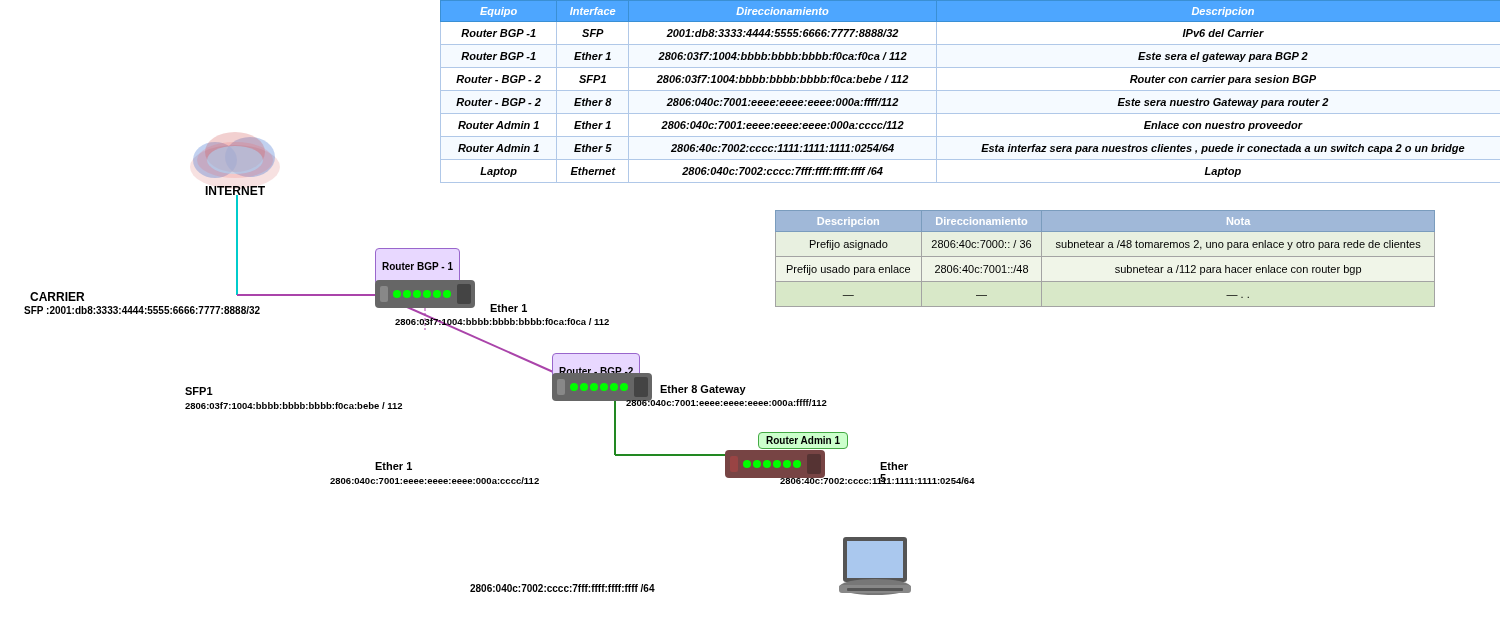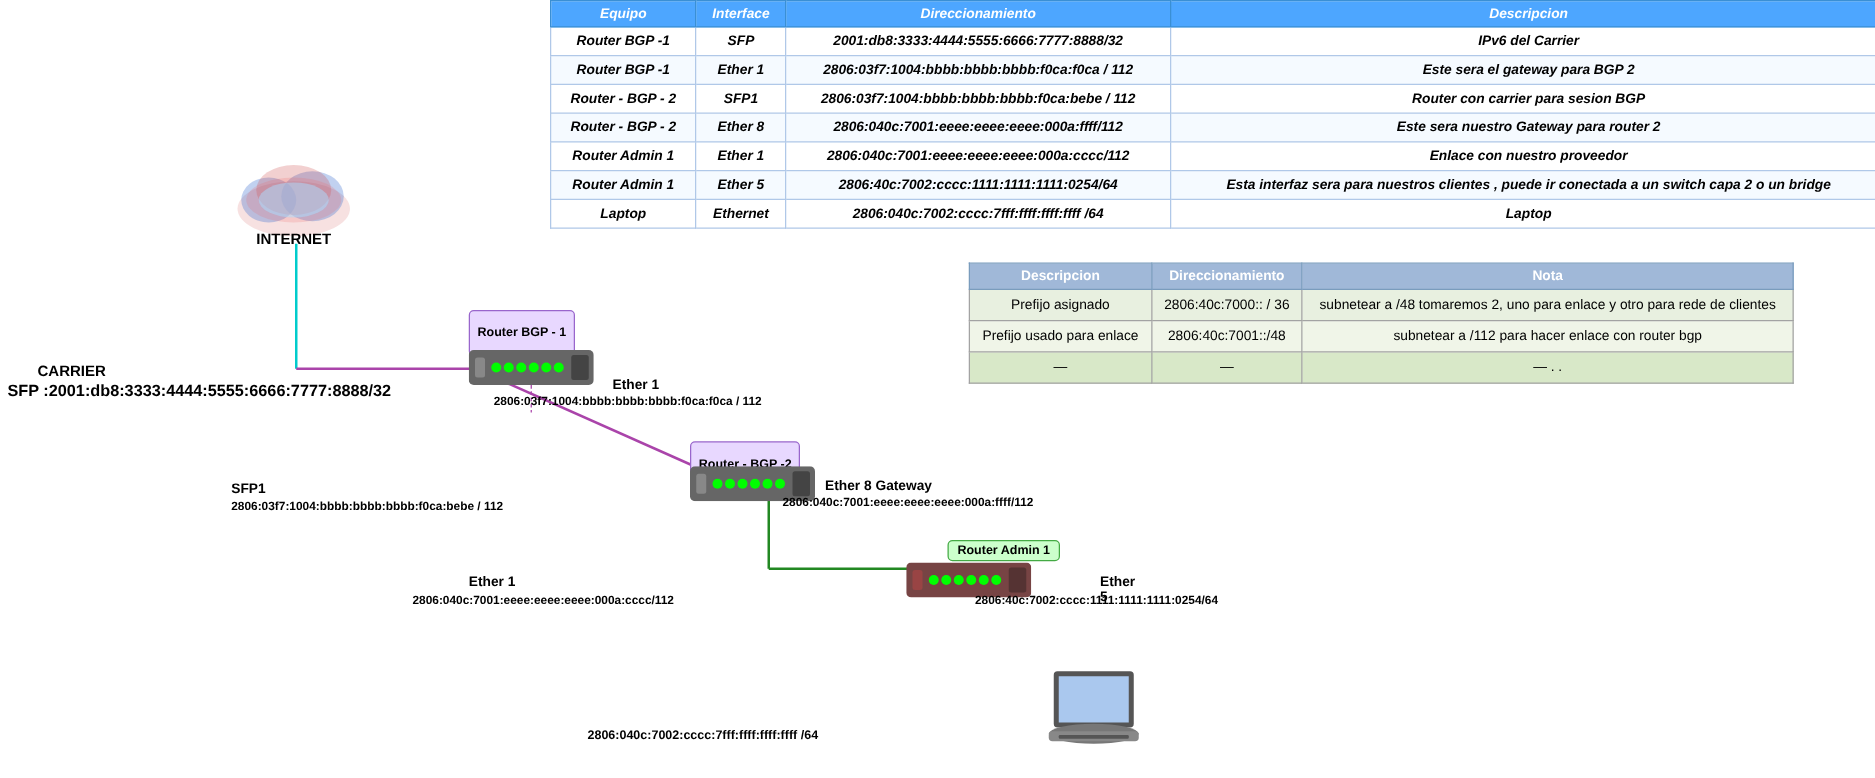--- a/index.html
+++ b/index.html
@@ -256,21 +256,21 @@
       <ellipse cx="70" cy="35" rx="25" ry="20" fill="#3366cc" opacity="0.3"></ellipse>
       <ellipse cx="55" cy="30" rx="30" ry="20" fill="#cc4444" opacity="0.25"></ellipse>
 
       <ellipse cx="55" cy="38" rx="38" ry="18" fill="#ee6666" opacity="0.2"></ellipse>
       <ellipse cx="55" cy="38" rx="28" ry="14" fill="#aaddff" opacity="0.5"></ellipse>
     </svg>
     <div class="internet-label" style="margin-top:-10px; font-weight:bold; font-size:12px;">INTERNET</div>
   </div>
 
   <div style="position:absolute;top:290px;left:30px;font-weight:bold;font-size:12px;">CARRIER</div>
-  <div style="position:absolute;top:305px;left:6px;font-size:13px;font-weight:bold;">SFP :2001:db8:3333:4444:5555:6666:7777:8888/32</div>
+  <div style="position:absolute;top:305px;left:24px;font-size:10px;font-weight:bold;">SFP :2001:db8:3333:4444:5555:6666:7777:8888/32</div>
 
   <div class="router-label-box" style="top:248px; left:375px; min-width:80px;">
     <span>Router BGP -
 1</span>
   </div>
 
   <div style="position:absolute;top:280px;left:375px;">
     <svg width="100" height="28">
       <rect x="0" y="0" width="100" height="28" rx="4" fill="#666"></rect>
       <rect x="5" y="6" width="8" height="16" rx="2" fill="#888"></rect>

